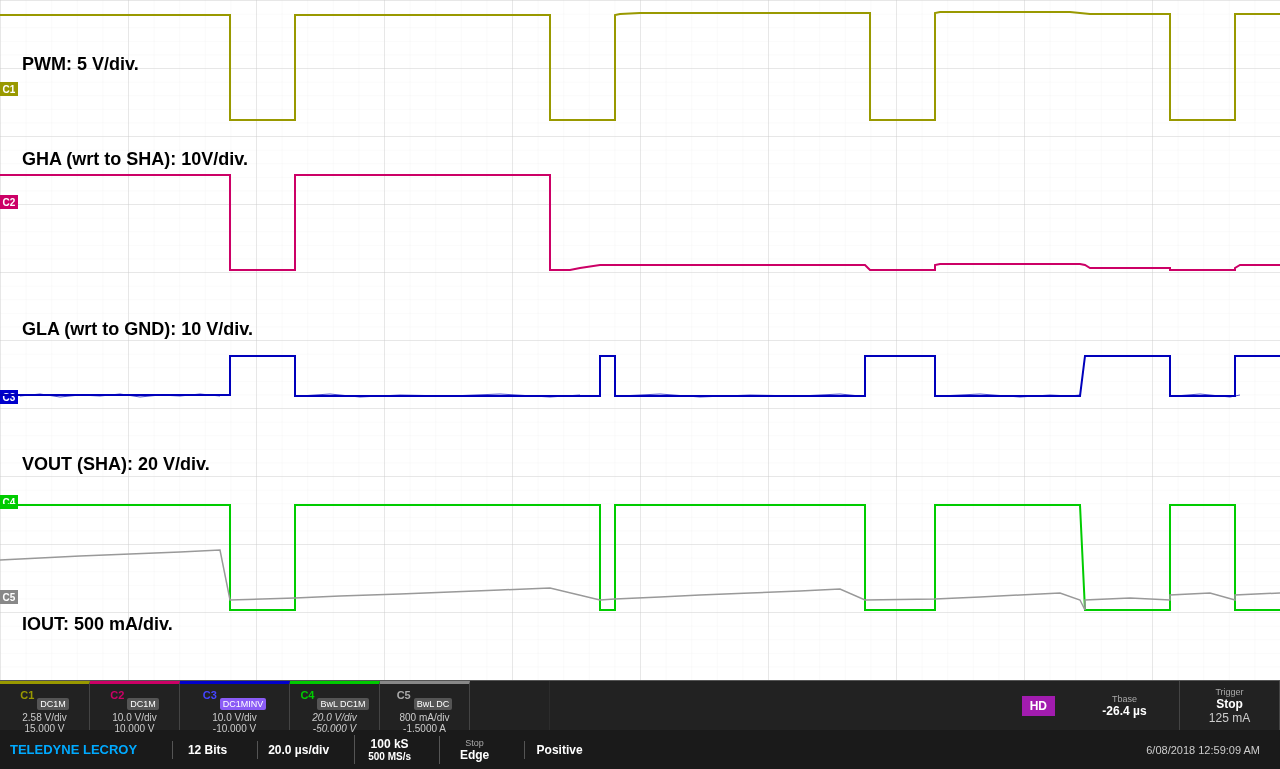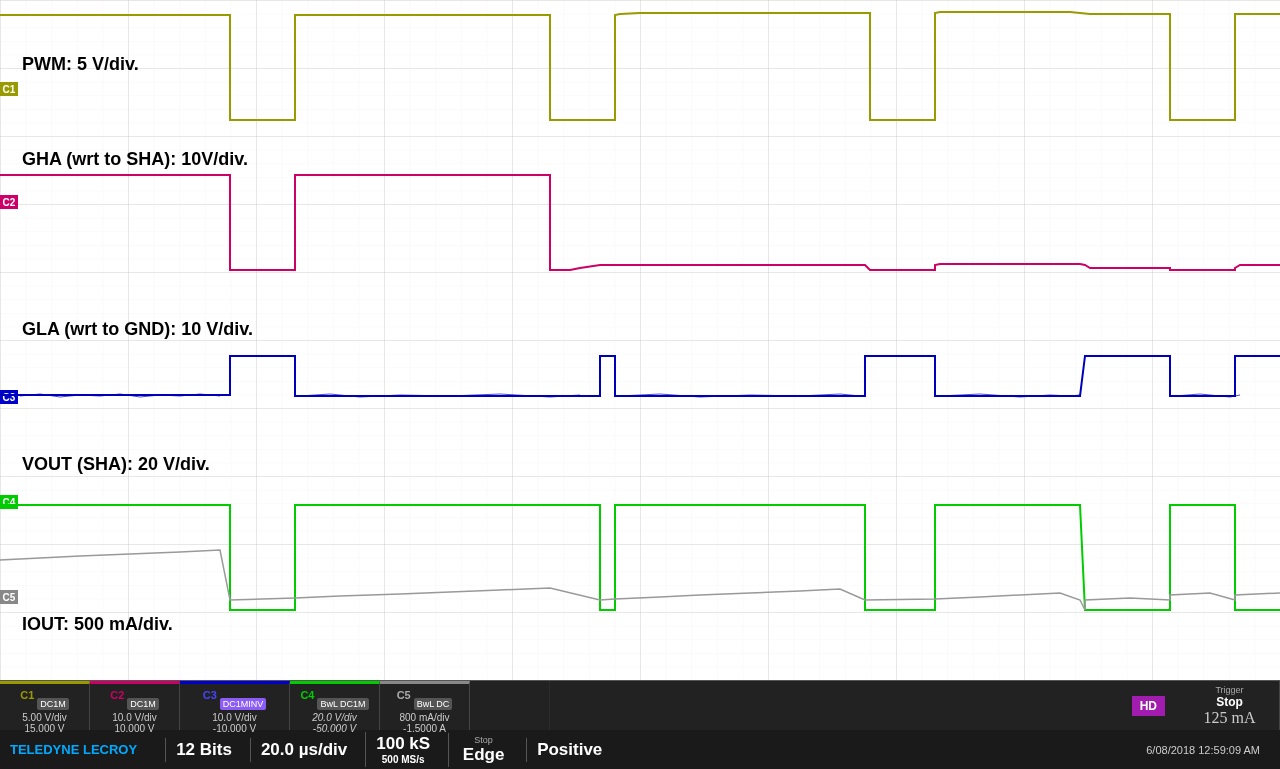--- a/index.html
+++ b/index.html
@@ -79,21 +79,21 @@
     .ch-values {
       font-size: 10px;
       text-align: center;
     }
 
     #bottom-info {
       height: 39px;
       display: flex;
       align-items: center;
       padding: 2px 10px;
-      gap: 8px;
+      gap: 15px;
     }
 
     .brand-text {
       color: #00aaff;
       font-size: 13px;
       font-weight: bold;
       margin-right: 20px;
     }
 
     .info-block {
@@ -108,21 +108,21 @@
       min-width: 70px;
     }
 
     .info-block .label {
       color: #aaa;
       font-size: 9px;
     }
 
     .info-block .value {
       color: #fff;
-      font-size: 17px;
+      font-size: 12px;
       font-weight: bold;
     }
 
     .date-text {
       color: #ccc;
       font-size: 11px;
       margin-left: auto;
       padding-right: 10px;
     }
 
@@ -345,21 +345,21 @@
 <div id="status-bar">
 
   <div id="channel-bar">
 
     <div class="ch-block" style="border-top: 3px solid #999900;">
       <div class="ch-top">
         <span class="ch-badge" style="color:#999900;">C1</span>
         <span class="ch-coupling">DC1M</span>
       </div>
       <div class="ch-values" style="color:#ccc;">
-        <div>5.00 V/div</div>
+        <div>2.58 V/div</div>
         <div>15.000 V</div>
       </div>
     </div>
 
     <div class="ch-block" style="border-top: 3px solid #cc0066;">
       <div class="ch-top">
         <span class="ch-badge" style="color:#cc0066;">C2</span>
         <span class="ch-coupling">DC1M</span>
       </div>
       <div class="ch-values" style="color:#ccc;">
@@ -404,25 +404,29 @@
     <div class="ch-block" style="min-width:80px; opacity:0.3;">
       <div style="color:#666; font-size:11px;"></div>
     </div>
 
     <div style="flex:1;"></div>
 
     <div style="display:flex; align-items:center; padding: 0 10px;">
       <div class="hd-badge">HD</div>
     </div>
 
+    <div class="ch-block" style="min-width:110px;">
+      <div style="color:#aaa; font-size:9px;">Tbase</div>
+      <div style="color:#fff; font-size:12px; font-weight:bold;">-26.4 µs</div>
+    </div>
 
     <div class="ch-block" style="min-width:100px;">
       <div style="color:#aaa; font-size:9px;">Trigger</div>
       <div style="color:#fff; font-size:12px; font-weight:bold;">Stop</div>
-      <div style="color:#ccc; font-size:16px;font-family:Liberation Serif, serif;">125 mA</div>
+      <div style="color:#ccc; font-size:12px;">125 mA</div>
     </div>
   </div>
 
   <div id="bottom-info">
     <span class="brand-text">TELEDYNE LECROY</span>
 
     <div class="info-block">
       <span class="value">12 Bits</span>
     </div>
 

